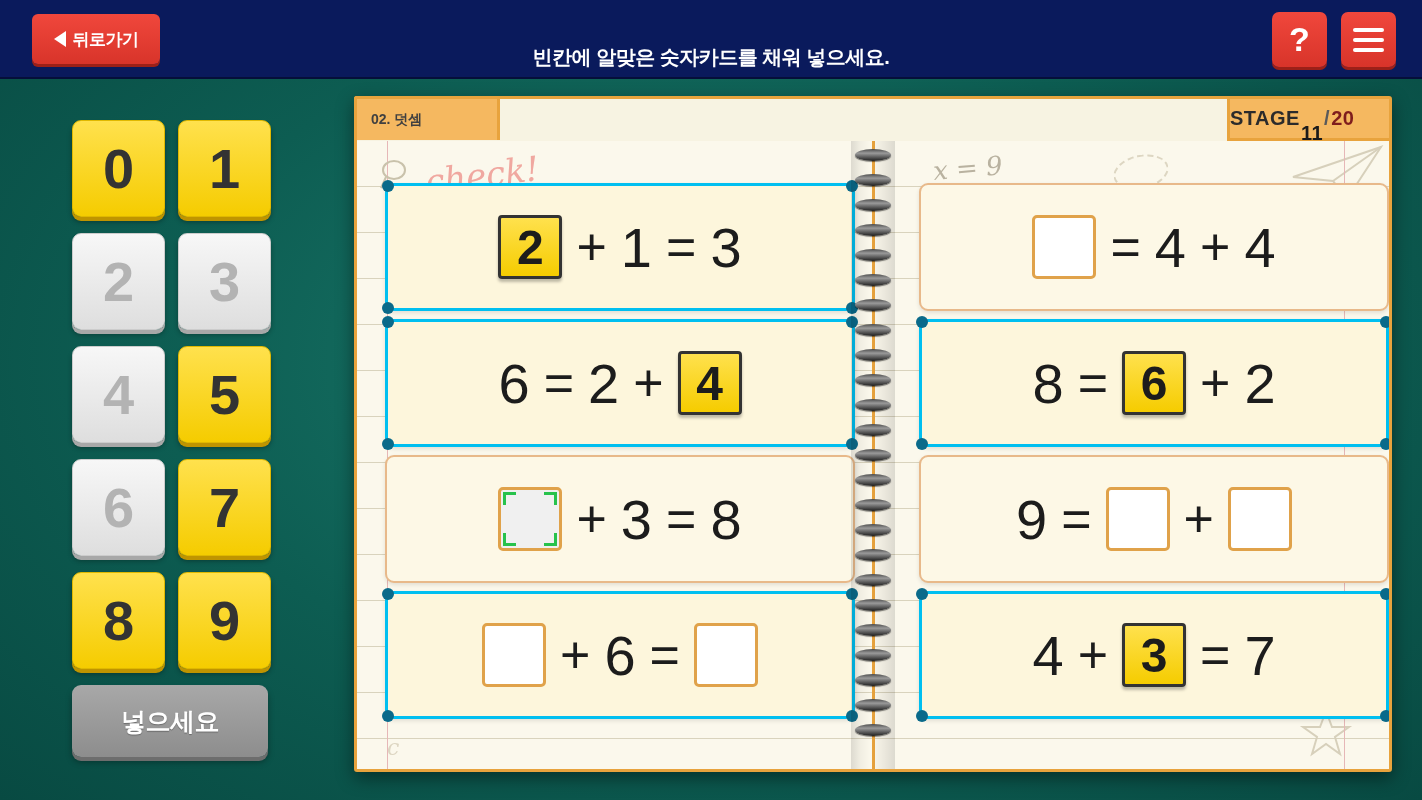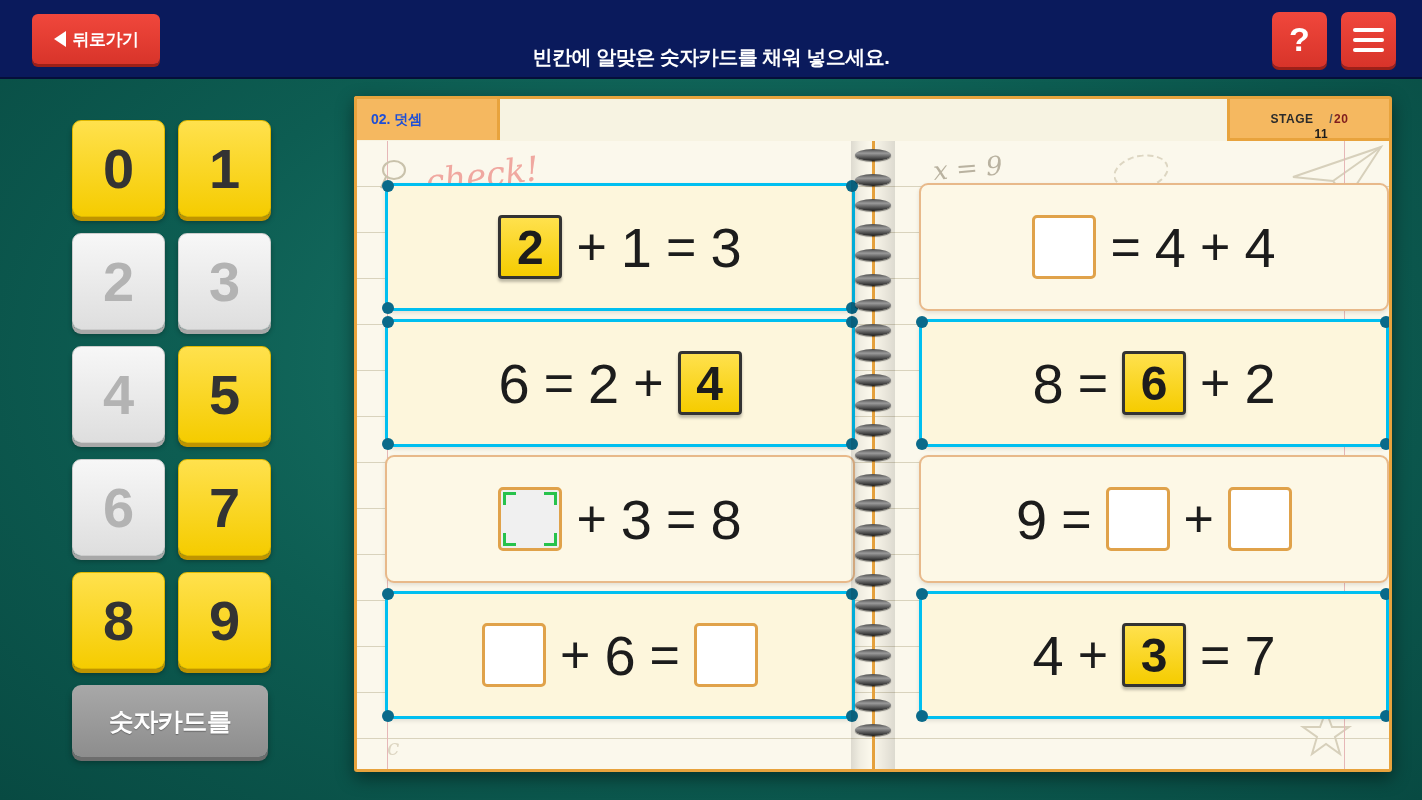--- a/index.html
+++ b/index.html
@@ -130,33 +130,33 @@
   }
   #tab-label {
     position: absolute; left: 354px; top: 96px;
     width: 146px; height: 44px;
     background: #f5b860;
     border: 3px solid #e8a33d;
     border-bottom: none;
     border-radius: 3px 3px 0 0;
     display: flex; align-items: center;
     padding-left: 14px;
-    color: #1d4ed8; font-size: 14px; font-weight: bold;
+    color: #404040; font-size: 14px; font-weight: bold;
     z-index: 5;
   }
   #stage-label {
     position: absolute; right: 0px; top: 0px;
     width: 162px; height: 42px;
     background: #f5b860;
     border-left: 3px solid #e8a33d;
     border-bottom: 3px solid #e8a33d;
-    display: flex; align-items: center; justify-content: center;
+    display: flex; align-items: center; 
     gap: 1px;
     z-index: 6;
-    font-size: 12px; font-weight: bold; color: #2b2b2b;
+    font-size: 20px; font-weight: bold; color: #2b2b2b;
     letter-spacing: 0.5px;
   }
   #stage-label .cur { color: #1a1a1a; margin-top: 30px; }
   #stage-label .sep { color: #5a5a5a; }
   #stage-label .tot { color: #7f1d1d; }
 
   #paper {
     position: absolute; left: 0; top: 42px;
     width: 1032px; height: 628px;
     background:
@@ -342,21 +342,21 @@
         <div class="num-card avail">5</div>
       </div>
       <div class="num-row">
         <div class="num-card used">6</div>
         <div class="num-card avail">7</div>
       </div>
       <div class="num-row">
         <div class="num-card avail">8</div>
         <div class="num-card avail">9</div>
       </div>
-      <div id="check-button">숫자카드를</div>
+      <div id="check-button">넣으세요</div>
     </div>
 
   <div id="tab-label">
     <span>02. 덧셈</span>
   </div>
 
   <div id="notebook">
 
     <div id="stage-label">
       <span>STAGE</span>

